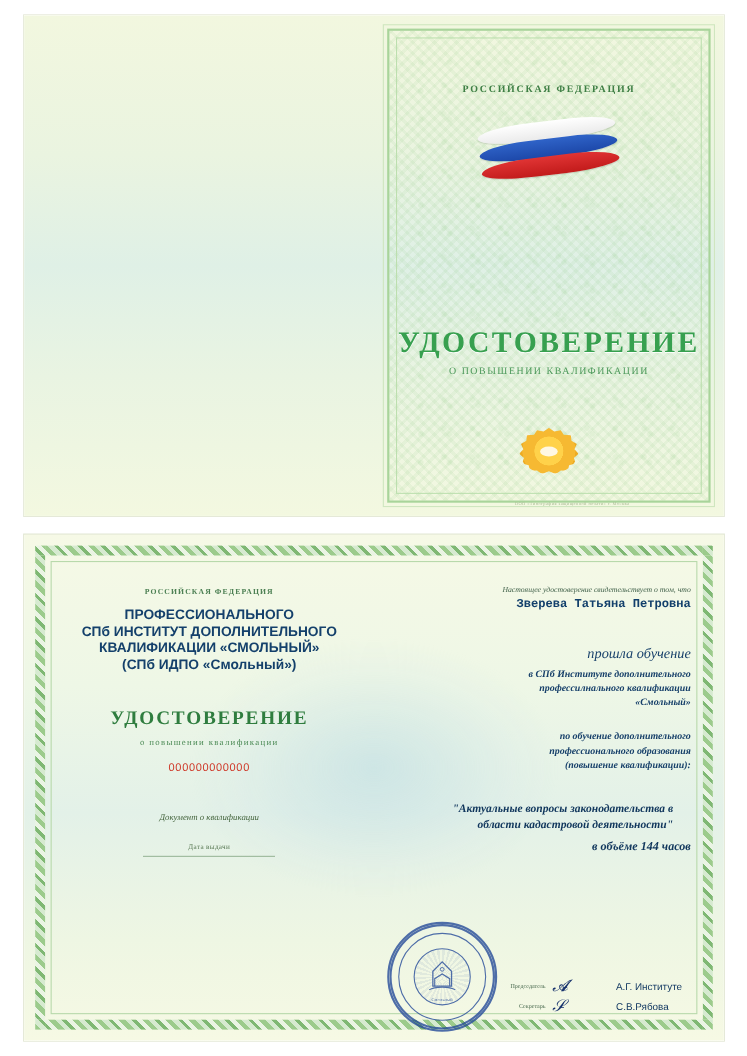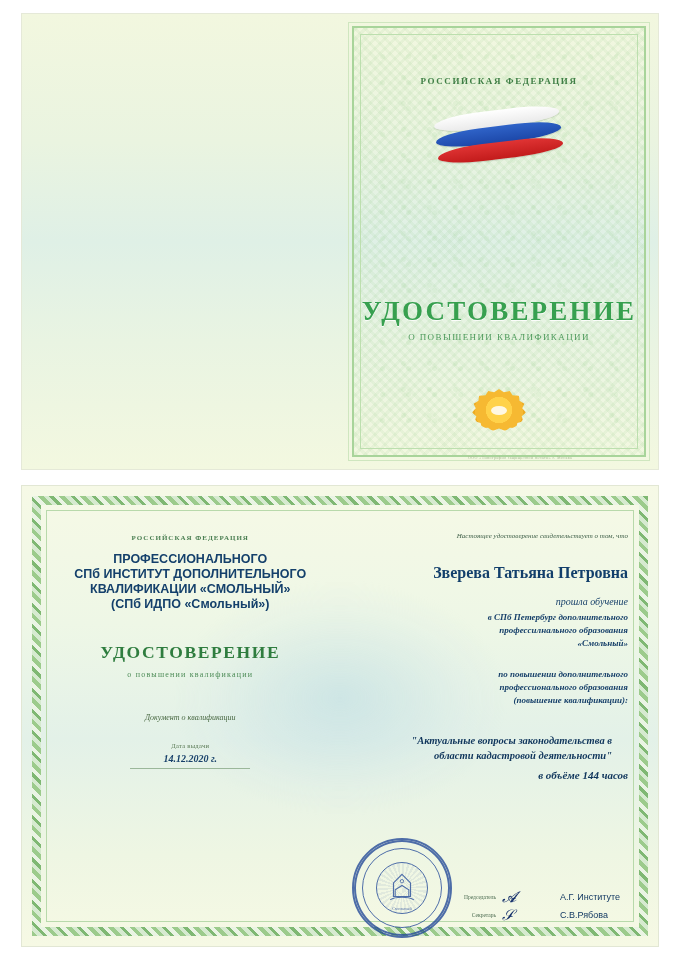--- a/index.html
+++ b/index.html
@@ -277,29 +277,29 @@
   }
 
   
   .r-lead {
     margin-top: 16px;
     font-size: 7px;
     color: #3f5f48;
     font-style: italic;
   }
   .r-name {
-    margin-top: 24px;
-    font-size: 16px;
+    margin-top: 4px;
+    font-size: 11px;
     font-weight: bold;
     color: #123f6b;
-    font-family: Liberation Serif, serif;
+    font-family: Liberation Mono, monospace;
   }
   .r-passed {
-    margin-top: 14px;
-    font-size: 10px;
+    margin-top: 30px;
+    font-size: 13px;
     font-style: italic;
     color: #17406a;
   }
   .r-inst {
     margin-top: 4px;
     font-size: 9px;
     font-style: italic;
     font-weight: bold;
     color: #17406a;
     line-height: 13px;
@@ -444,45 +444,45 @@
 
       <div class="l-org">
         <span class="line">ПРОФЕССИОНАЛЬНОГО</span>
         <span class="line">СПб ИНСТИТУТ ДОПОЛНИТЕЛЬНОГО</span>
         <span class="line">КВАЛИФИКАЦИИ «СМОЛЬНЫЙ»</span>
         <span class="line">(СПб ИДПО «Смольный»)</span>
       </div>
 
       <div class="l-udost">УДОСТОВЕРЕНИЕ</div>
       <div class="l-udost-sub">о повышении квалификации</div>
+      <div class="l-number">000000000000</div>
 
       <div class="l-doc-kind">Документ о квалификации</div>
 
 
 
       <div class="field-block">
         <div class="field-label">Дата выдачи</div>
-        <div class="field-value">14.12.2020 г.</div>
         <div class="field-rule"></div>
       </div>
     </div>
 
     <div class="col-right">
       <div class="r-lead">Настоящее удостоверение свидетельствует о том, что</div>
       <div class="r-name">Зверева Татьяна Петровна</div>
       <div class="r-passed">прошла обучение</div>
 
       <div class="r-inst">
-        <span class="line">в СПб Петербург дополнительного</span><br>
-        <span class="line">профессилнального образования</span><br>
+        <span class="line">в СПб Институте дополнительного</span><br>
+        <span class="line">профессилнального квалификации</span><br>
         <span class="line">«Смольный»</span>
       </div>
 
       <div class="r-prog">
-        <span class="line">по повышении дополнительного</span><br>
+        <span class="line">по обучение дополнительного</span><br>
         <span class="line">профессионального образования</span><br>
         <span class="line">(повышение квалификации):</span>
       </div>
 
       <div class="r-course">
         <span class="line">"Актуальные вопросы законодательства в</span><br>
         <span class="line">области кадастровой деятельности"</span>
       </div>
 
       <div class="r-hours">в объёме 144 часов</div>

